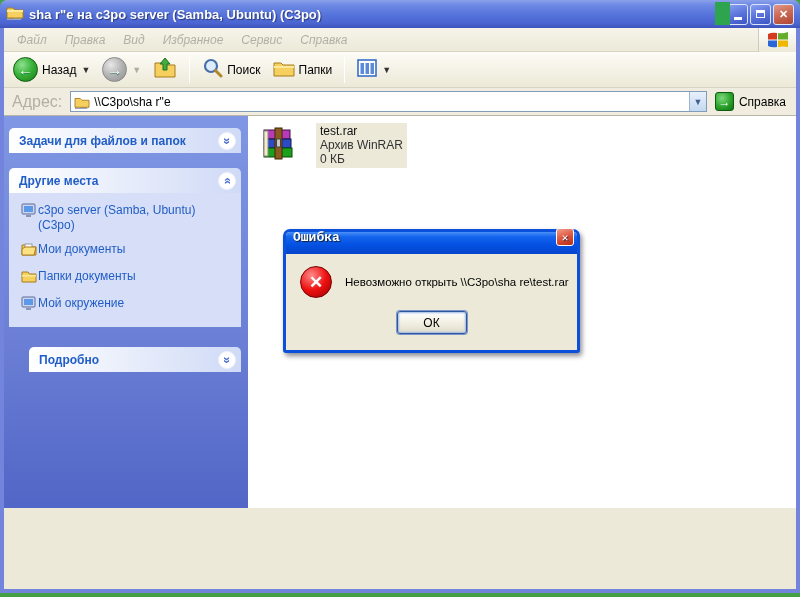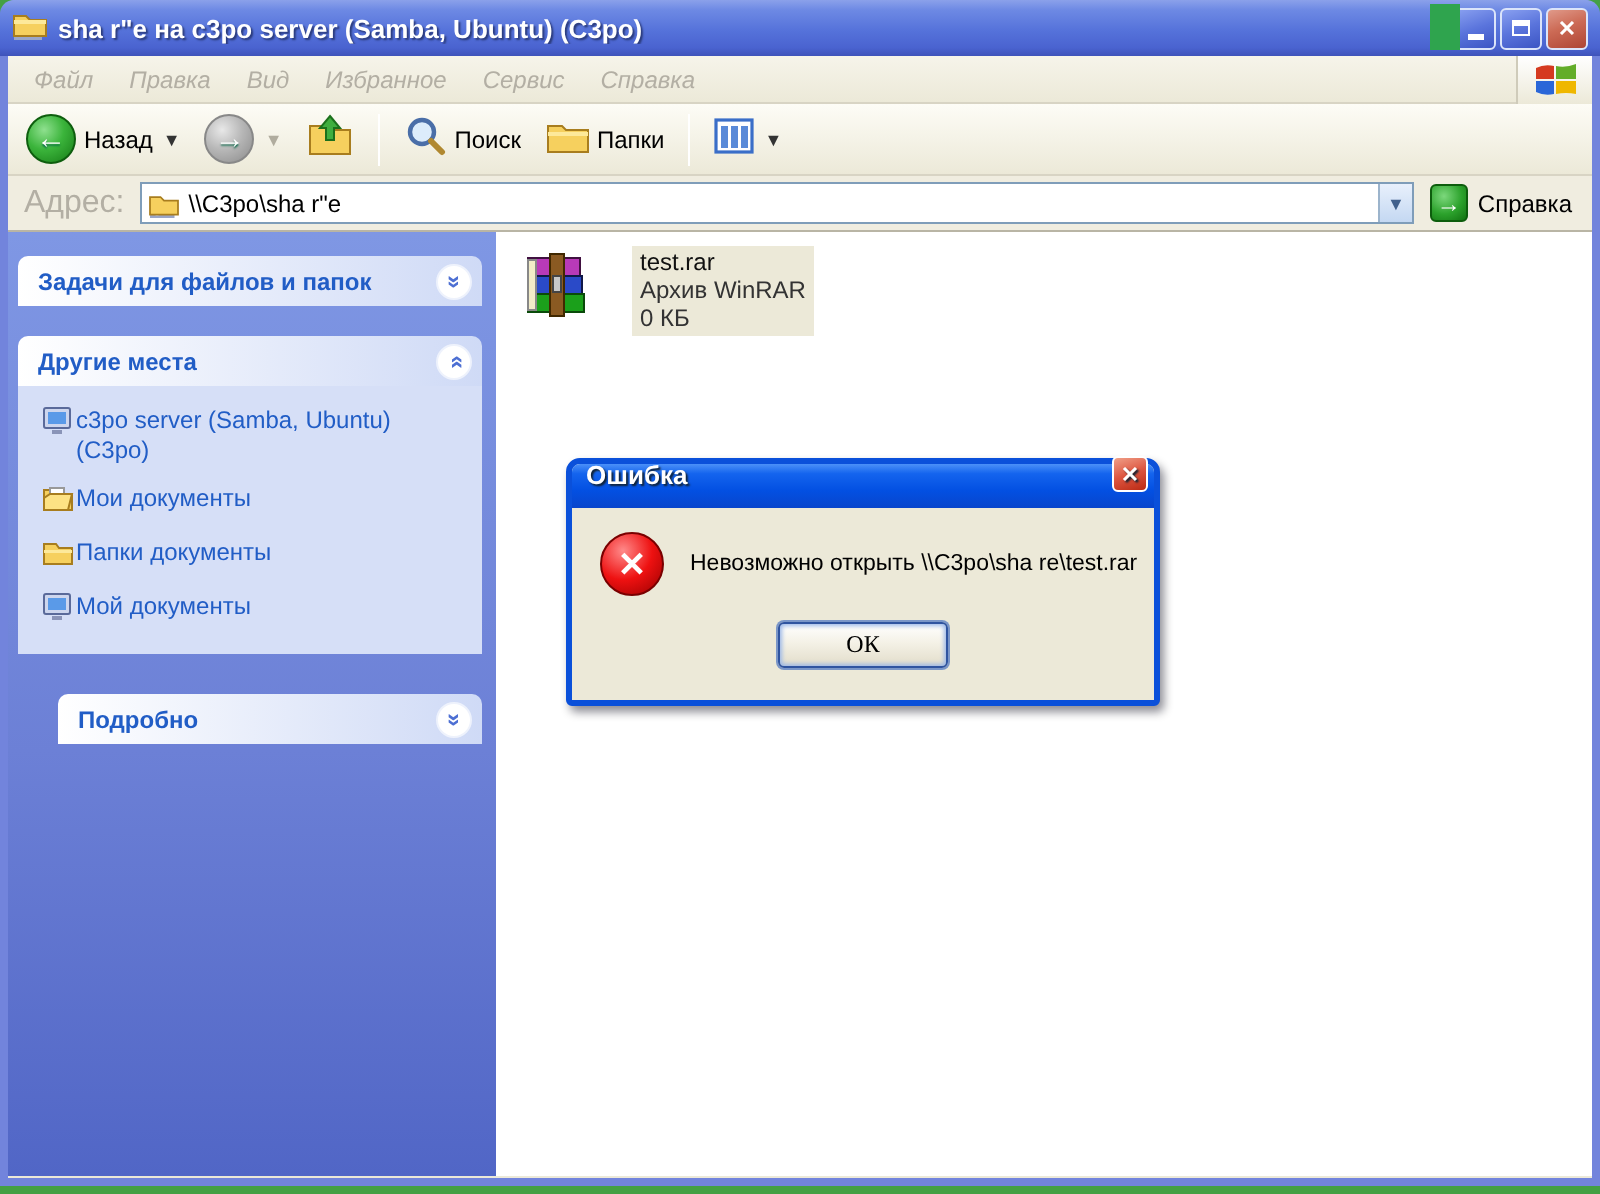--- a/index.html
+++ b/index.html
@@ -59,21 +59,21 @@
   .addr-combo .txt { font-size:12px; color:#000; padding-left:4px; flex:1; }
   .combo-drop { width:17px; height:100%; background:linear-gradient(#e8f0fc,#c4d8f2); border-left:1px solid #9cb4cc;
     display:grid; place-items:center; color:#40608c; font-size:9px; }
   .go-btn { display:flex; align-items:center; gap:5px; margin:0 6px 0 8px; font-size:12px; color:#000; }
   .go-icon { width:19px; height:19px; border-radius:3px; display:grid; place-items:center; color:#fff;
     font-weight:bold; font-size:12px;
     background:radial-gradient(circle at 35% 30%, #7cd87c 0%, #2ca22c 55%, #117211 100%);
     border:1px solid #0d5d0d; }
 
   
-  .mainarea { display:flex; height:472px; }
+  .mainarea { display:flex; height:392px; }
   .sidebar { width:244px; background:linear-gradient(180deg,#7f97e4 0%,#6c80d6 55%,#5166c6 100%);
     padding:12px 6px 0 5px; overflow:hidden; }
   .panel { margin-bottom:15px; width:232px; }
   .panel-header { height:25px; background:linear-gradient(90deg,#ffffff 0%,#cfdaf6 100%);
     border-radius:5px 5px 0 0; display:flex; align-items:center; justify-content:space-between;
     padding:0 5px 0 10px; color:#215dc6; font-weight:bold; font-size:12px; }
   .chev-btn { width:18px; height:18px; border-radius:50%; background:#fff; border:1px solid #eef2fc;
     display:grid; place-items:center; color:#4d6fd3; font-weight:bold; }
   .chev { display:inline-block; font-size:12px; line-height:1; }
   .chev.down::before { content:"»"; display:inline-block; transform:rotate(90deg); }
@@ -88,31 +88,31 @@
   .file-text { background:#ece9d8; padding:1px 4px 2px; font-size:12px; line-height:1.18; color:#111; }
   .file-text .meta { color:#333; }
 
   
   .dialog { position:absolute; left:283px; top:229px; width:297px; height:124px;
     background:#ece9d8; border:3px solid #0a50da; border-radius:7px 7px 3px 3px;
     box-shadow:2px 3px 5px rgba(0,0,20,0.45); }
   .dialog-title { height:22px; display:flex; align-items:center; justify-content:space-between;
     padding:0 3px 12px 7px; border-radius:4px 4px 0 0;
     background:linear-gradient(180deg,#4a90f8 0%,#1464ee 22%,#0350e2 60%,#0845cc 100%);
-    color:#fff; font-weight:bold; font-size:13px; text-shadow:1px 1px 1px #123; }
+    color:#fff; font-weight:bold; font-size:13px; text-shadow:1px 1px 1px #123;font-family:Liberation Mono, monospace; }
   .dlg-close { width:18px; height:18px; border-radius:3px; border:1px solid #fff;
     background:linear-gradient(160deg,#f0a088 0%,#dd5540 50%,#bb2a14 100%);
     color:#fff; font-size:11px; font-weight:bold; display:grid; place-items:center; }
   .dialog-body { display:flex; gap:13px; padding:12px 4px 0 14px; align-items:center; }
   .error-icon { flex:0 0 32px; width:32px; height:32px; border-radius:50%; display:grid; place-items:center;
     background:radial-gradient(circle at 35% 28%, #ff8a8a 0%, #ee1111 50%, #990000 100%);
     border:1px solid #7a0000; color:#fff; font-size:17px; font-weight:bold; }
   .dialog-msg { font-size:11.5px; color:#000; white-space:nowrap; }
   .dialog-buttons { display:flex; justify-content:center; margin-top:13px; }
-  .ok-button { width:85px; height:23px; font-family:Liberation Serif, serif; font-size:12px;
+  .ok-button { width:70px; height:23px; font-family:Liberation Sans, sans-serif; font-size:12px;
     background:linear-gradient(180deg,#ffffff 0%,#f4f1e6 45%,#e2ddca 100%);
     border:1px solid #2f54a0; border-radius:3px; box-shadow:inset 0 0 2px 1px #9cb8e8, 0 0 0 1px #7a96c8; }
 </style>
 </head>
 <body>
 
 <div class="desktop">
 
   <div class="window">
 
@@ -273,21 +273,21 @@
               <span>Папки документы</span>
             </div>
             <div class="place">
               <span class="ic">
                 <svg width="16" height="15" viewBox="0 0 16 15">
                   <rect x="1" y="1" width="13" height="10" rx="1" fill="#cdd6ee" stroke="#5a6a9a"></rect>
                   <rect x="3" y="3" width="9" height="6" fill="#5a9ae8"></rect>
                   <rect x="5" y="12" width="5" height="2" fill="#8a94b8"></rect>
                 </svg>
               </span>
-              <span>Мой документы</span>
+              <span>Мой окружение</span>
             </div>
           </div>
         </div>
 
         <div class="panel gap-extra">
           <div class="panel-header">
             <span>Подробно</span>
             <span class="chev-btn">
                 <span class="chev down"></span>
               </span>

